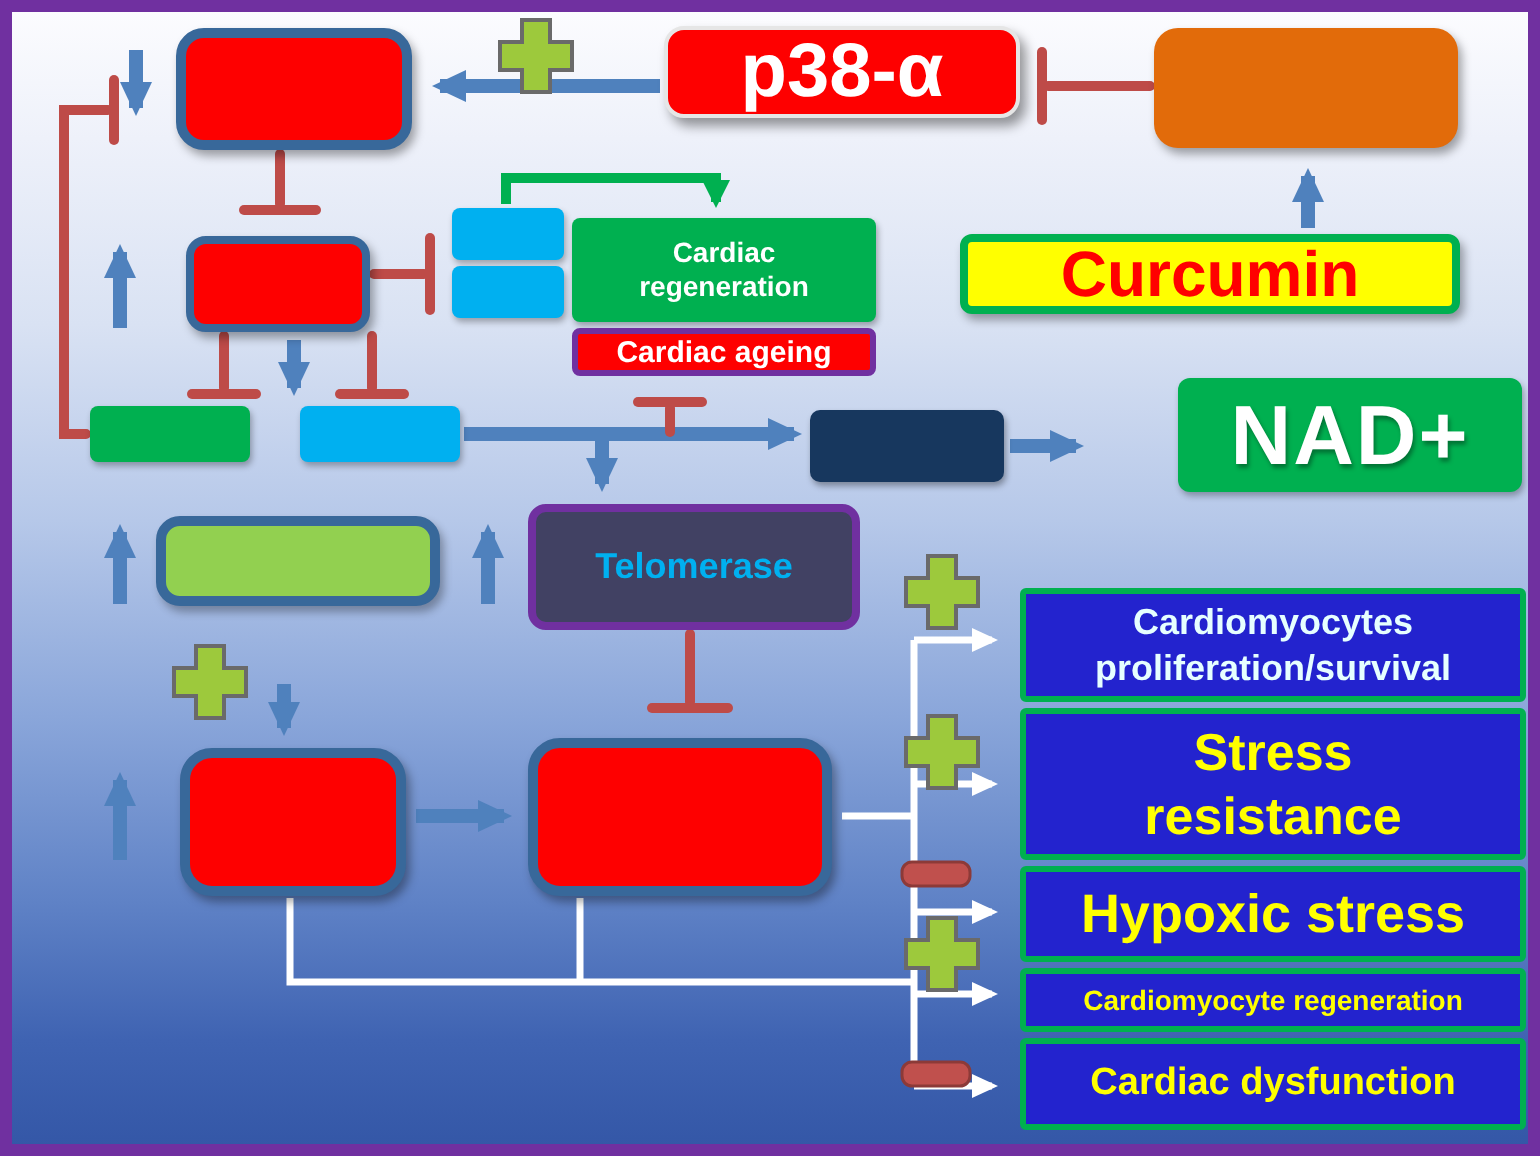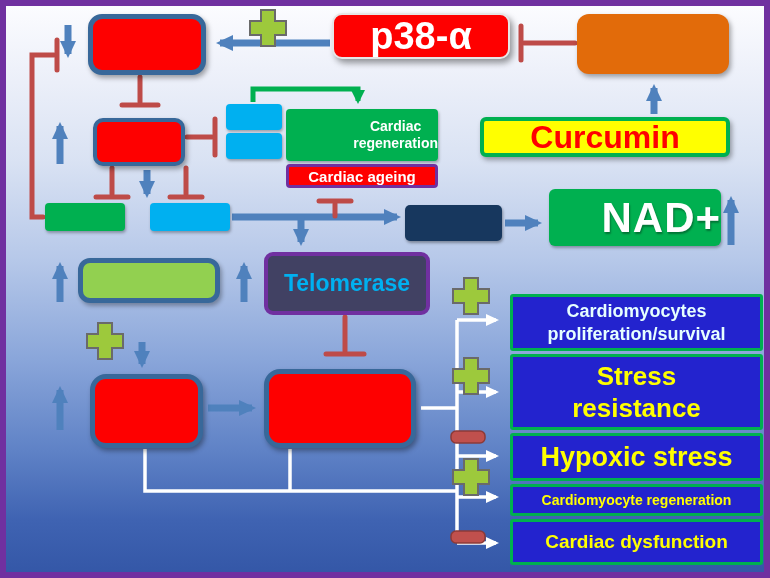--- a/index.html
+++ b/index.html
@@ -27,26 +27,26 @@
 
   .node{
     position:absolute;box-sizing:border-box;z-index:2;
     display:flex;align-items:center;justify-content:center;
     text-align:center;font-weight:bold;color:#fff;
   }
   .red{background:var(--node-red,#FE0000);border:5px solid var(--node-border,#38689A);border-radius:14px;box-shadow:2px 3px 5px rgba(0,0,0,.35);}
   .p38{background:var(--node-red,#FE0000);border:2px solid #e6e6e6;border-radius:10px;box-shadow:3px 4px 6px rgba(0,0,0,.4);font-size:38px;}
   .orange{background:var(--node-orange,#E26B0A);border-radius:12px;box-shadow:2px 3px 5px rgba(0,0,0,.35);}
   .lblue{background:var(--node-light-blue,#00B0F0);border-radius:4px;box-shadow:1px 2px 3px rgba(0,0,0,.3);}
-  .green{background:var(--node-green,#00B050);border-radius:4px;box-shadow:1px 2px 3px rgba(0,0,0,.3);justify-content:flex-end;}
+  .green{background:var(--node-green,#00B050);border-radius:4px;box-shadow:1px 2px 3px rgba(0,0,0,.3);}
   .navy{background:var(--node-navy,#17375E);border-radius:5px;box-shadow:1px 2px 3px rgba(0,0,0,.35);}
-  .nad{font-size:42px;letter-spacing:1px;border-radius:6px;text-shadow:1px 2px 2px rgba(0,0,0,.35);}
+  .nad{font-size:42px;letter-spacing:1px;border-radius:6px;text-shadow:1px 2px 2px rgba(0,0,0,.35);margin-left:40px;}
   .curcumin{background:var(--curcumin-bg,#FFFF00);border:4px solid var(--outcome-border,#00B050);border-radius:6px;color:var(--curcumin-text,#FF0000);font-size:32px;box-shadow:2px 3px 5px rgba(0,0,0,.35);}
   .lgreen{background:var(--node-light-green,#92D050);border:5px solid var(--node-border,#38689A);border-radius:12px;box-shadow:2px 3px 4px rgba(0,0,0,.3);}
-  .telomerase{background:var(--telomerase-bg,#414163);border:4px solid var(--frame,#7030A0);border-radius:9px;color:var(--telomerase-text,#00B0F0);font-size:23px;}
+  .telomerase{background:var(--telomerase-bg,#414163);border:4px solid var(--frame,#7030A0);border-radius:9px;color:var(--telomerase-text,#00B0F0);font-size:18px;}
   .ageing{background:var(--node-red,#FE0000);border:3px solid var(--frame,#7030A0);border-radius:4px;}
 
   .outcome{
     position:absolute;left:510px;width:253px;z-index:2;box-sizing:border-box;
     background:var(--outcome-bg,#2323CE);border:3px solid var(--outcome-border,#00B050);
     border-radius:3px;color:var(--text-yellow,#FFFF00);
     display:flex;align-items:center;justify-content:center;
     font-weight:bold;text-align:center;
   }
   .prewrap{white-space:pre-line;line-height:1.25;}

